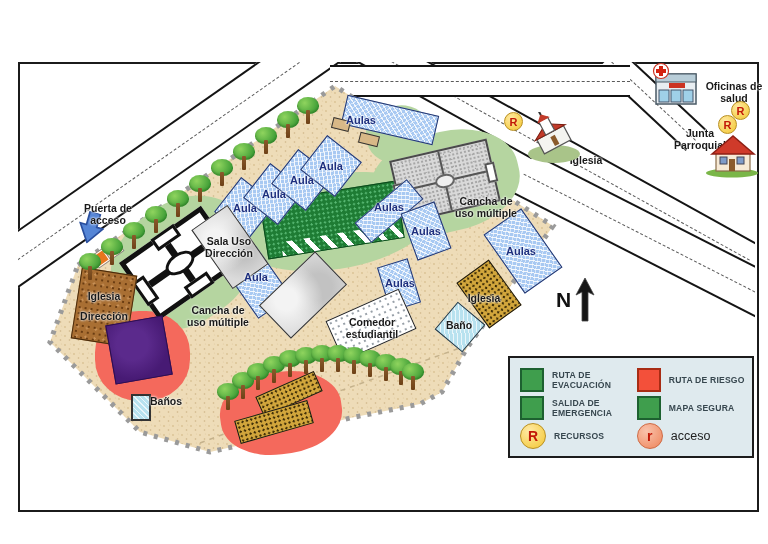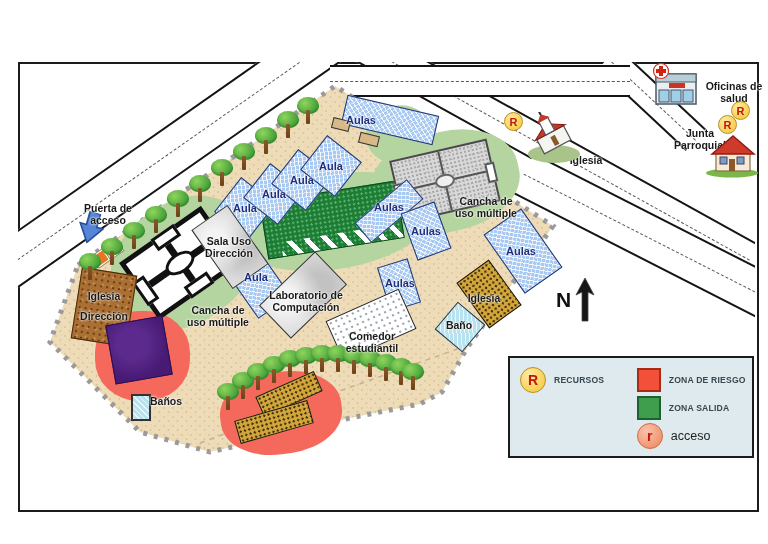--- a/index.html
+++ b/index.html
@@ -277,22 +277,21 @@
         <span class="trunk"></span>
       </div>
     </div>
 
   <div class="lbl" style="left:108px;top:214px;width:58px;">Puerta de acceso</div>
   <div class="lbl" style="left:104px;top:297px;">Iglesia</div>
   <div class="lbl" style="left:104px;top:317px;">Dirección</div>
   <div class="lbl" style="left:229px;top:247px;width:62px;">Sala Uso Dirección</div>
   <div class="lbl" style="left:218px;top:316px;width:70px;">Cancha de uso múltiple</div>
   <div class="lbl" style="left:486px;top:207px;width:70px;">Cancha de uso múltiple</div>
-  <div class="lbl" style="left:306px;top:301px;width:92px;">Laboratorio de Computación</div>
-  <div class="lbl" style="left:372px;top:342px;width:72px;">Comedor estudiantil</div>
+  <div class="lbl" style="left:372px;top:328px;width:72px;">Comedor estudiantil</div>
   <div class="lbl" style="left:484px;top:299px;">Iglesia</div>
   <div class="lbl" style="left:459px;top:326px;">Baño</div>
   <div class="lbl" style="left:166px;top:402px;">Baños</div>
   <div class="lbl blue" style="left:245px;top:209px;">Aula</div>
   <div class="lbl blue" style="left:274px;top:195px;">Aula</div>
   <div class="lbl blue" style="left:302px;top:181px;">Aula</div>
   <div class="lbl blue" style="left:331px;top:167px;">Aula</div>
   <div class="lbl blue" style="left:256px;top:278px;">Aula</div>
   <div class="lbl blue" style="left:361px;top:121px;">Aulas</div>
   <div class="lbl blue" style="left:389px;top:208px;">Aulas</div>
@@ -340,32 +339,40 @@
   <div class="north">
     <b>N</b>
     <svg width="24" height="44" viewBox="0 0 24 44">
       <polygon points="12,0 21,17 15,14 15,43 9,43 9,14 3,17" fill="#151515" stroke="#444" stroke-width="0.8"></polygon>
     </svg>
   </div>
 
   <div class="legend">
     <div class="lg-col">
       <div class="lg-row">
+        <span class="lg-sw green"></span>
+        <span class="lg-label">RUTA DE EVACUACIÓN</span>
+      </div>
+      <div class="lg-row">
+        <span class="lg-sw green"></span>
+        <span class="lg-label">SALIDA DE EMERGENCIA</span>
+      </div>
+      <div class="lg-row">
         <span class="lg-badge yellow">R</span>
         <span class="lg-label">RECURSOS</span>
       </div>
     </div>
     <div class="lg-col">
       <div class="lg-row">
         <span class="lg-sw red"></span>
-        <span class="lg-label">ZONA DE RIESGO</span>
+        <span class="lg-label">RUTA DE RIESGO</span>
       </div>
       <div class="lg-row">
         <span class="lg-sw green"></span>
-        <span class="lg-label">ZONA SALIDA</span>
+        <span class="lg-label">MAPA SEGURA</span>
       </div>
       <div class="lg-row">
         <span class="lg-badge salmon">r</span>
         <span class="lg-label small-normal">acceso</span>
       </div>
     </div>
   </div>
 
 </div>
 

